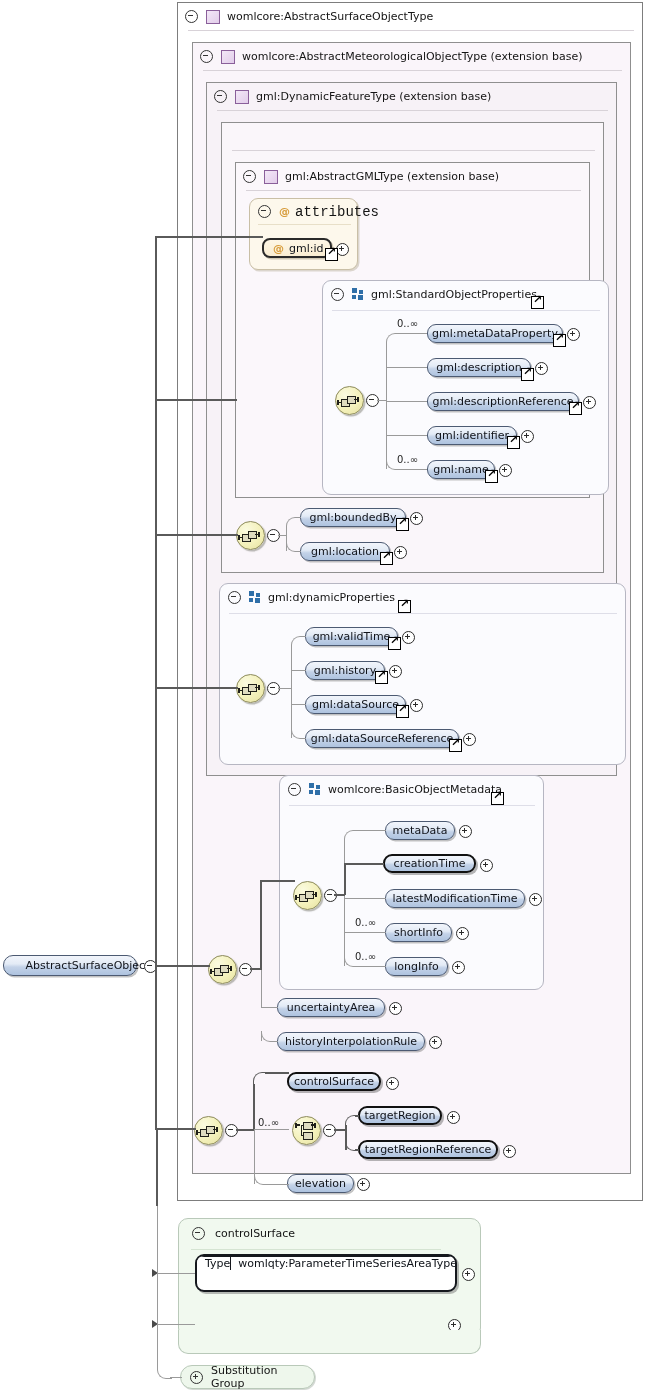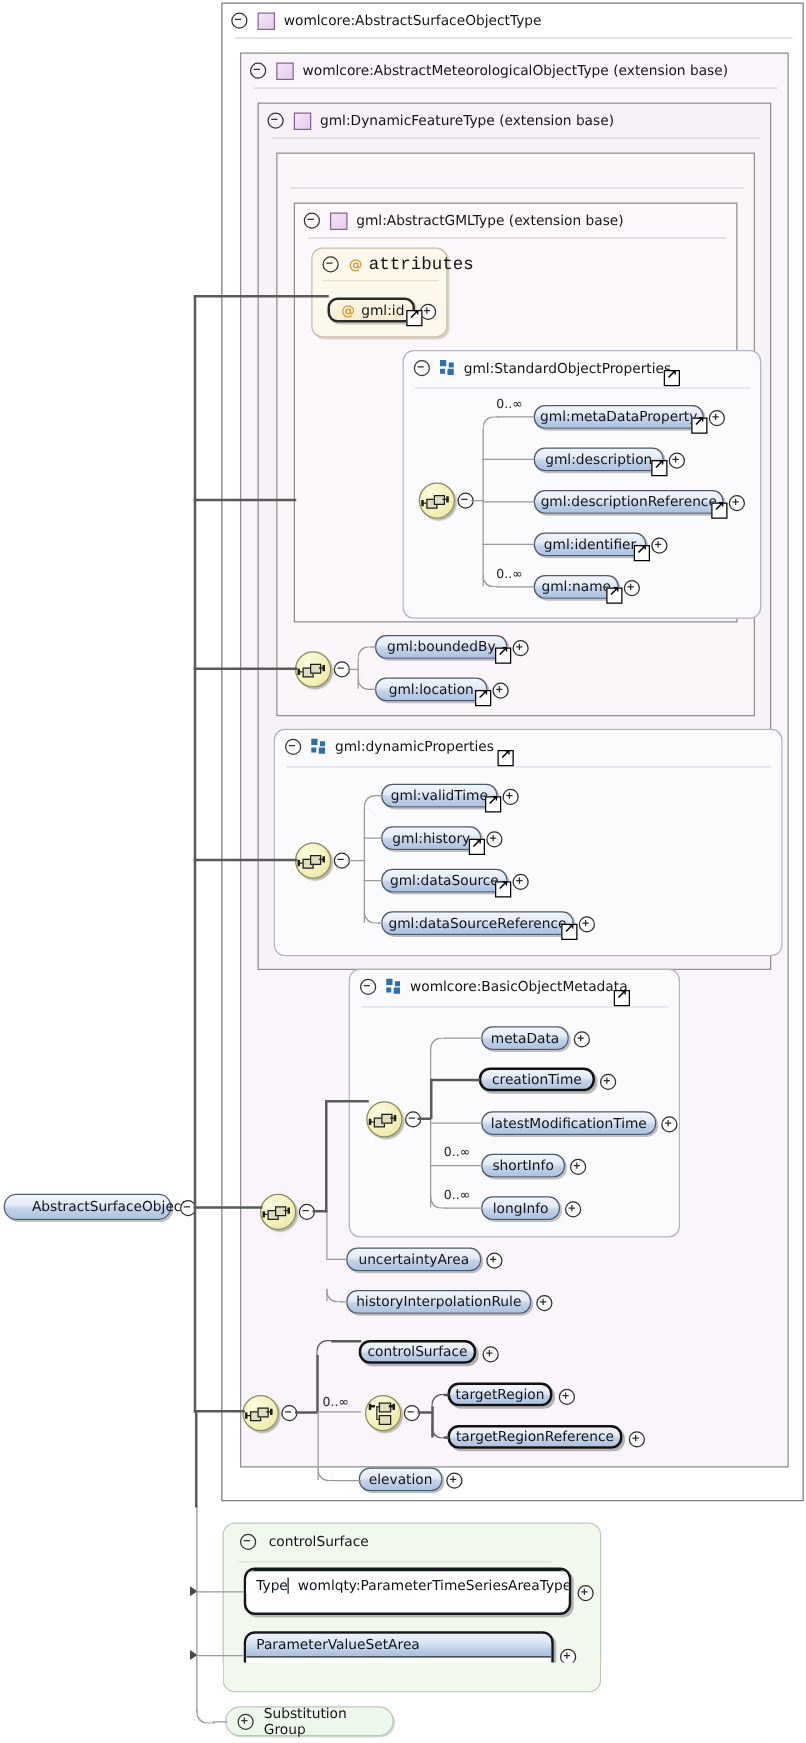--- a/index.html
+++ b/index.html
@@ -116,21 +116,21 @@
   
   .subs{position:absolute;box-sizing:border-box;border:1px solid #b9c9b9;border-radius:10px;
         background:#f1f9ef;}
   .subs-hdr{position:absolute;display:flex;align-items:center;padding-left:10px;}
   .subs-rule{position:absolute;height:1px;background:#d5e4d2;}
 
   .sub-el{position:absolute;box-sizing:border-box;border:2px solid #15181d;border-radius:9px;
           overflow:hidden;box-shadow:2px 2px 0 rgba(120,120,120,.5);background:#fff;}
   .sub-el .nm{height:18px;line-height:18px;padding-left:8px;font-size:11px;color:#0d1117;
               background:linear-gradient(to bottom,#eef3fb 0%,#dbe5f4 40%,#b9cce6 75%,#a8bfdf 100%);}
-  .sub-el .tyrow{height:18px;display:flex;align-items:flex-end;border-top:1px solid #15181d;
+  .sub-el .tyrow{height:18px;display:flex;align-items:flex-start;border-top:1px solid #15181d;
                  background:#fff;}
   .sub-el .tyrow .k{width:48px;display:flex;align-items:center;padding-left:8px;font-size:11px;
                     border-right:1px solid #15181d;color:#0d1117;background:#fff;}
   .sub-el .tyrow .v{display:flex;align-items:center;padding-left:7px;font-size:11px;color:#0d1117;}
 
   .sgbox{position:absolute;box-sizing:border-box;border:1px solid #b9c9b9;border-radius:12px;
          background:#eef7ec;display:flex;align-items:center;padding-left:9px;height:24px;
          box-shadow:1px 1px 0 rgba(170,180,170,.5);}
   .sg-label{font-size:11px;color:#141414;margin-left:8px;}
 
@@ -543,27 +543,20 @@
   <div class="subs-rule" style="left:191px;top:1249px;width:250px;"></div>
 
   <div class="sub-el" style="left:195px;top:1254px;width:262px;height:38px;">
     <div class="tyrow">
       <div class="k">Type</div>
       <div class="v">womlqty:ParameterTimeSeriesAreaType</div>
     </div>
   </div>
   <div class="pbadge" style="left:462px;top:1268px;"></div>
 
-  <div class="sub-el" style="left:195px;top:1305px;width:248px;height:38px;">
-    <div class="nm">ParameterValueSetArea</div>
-    <div class="tyrow">
-      <div class="k">Type</div>
-      <div class="v">womlqty:ParameterValueSetAreaType</div>
-    </div>
-  </div>
   <div class="pbadge" style="left:448px;top:1319px;"></div>
 
   <div class="subs" style="left:178px;top:1330px;width:303px;height:24px;border-top:0;border-radius:0 0 10px 10px;"></div>
 
   <div class="sgbox" style="left:180px;top:1365px;width:135px;">
     <span class="tgl plus"></span>
     <span class="sg-label">Substitution Group</span>
   </div>
 
   <div class="ln" style="left:157px;top:1273px;width:38px;height:1px;"></div>

